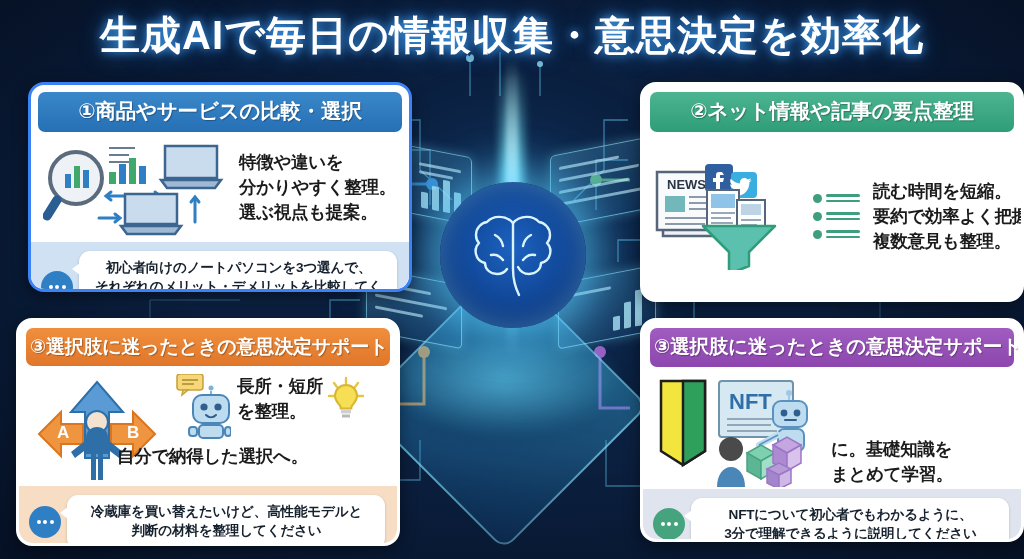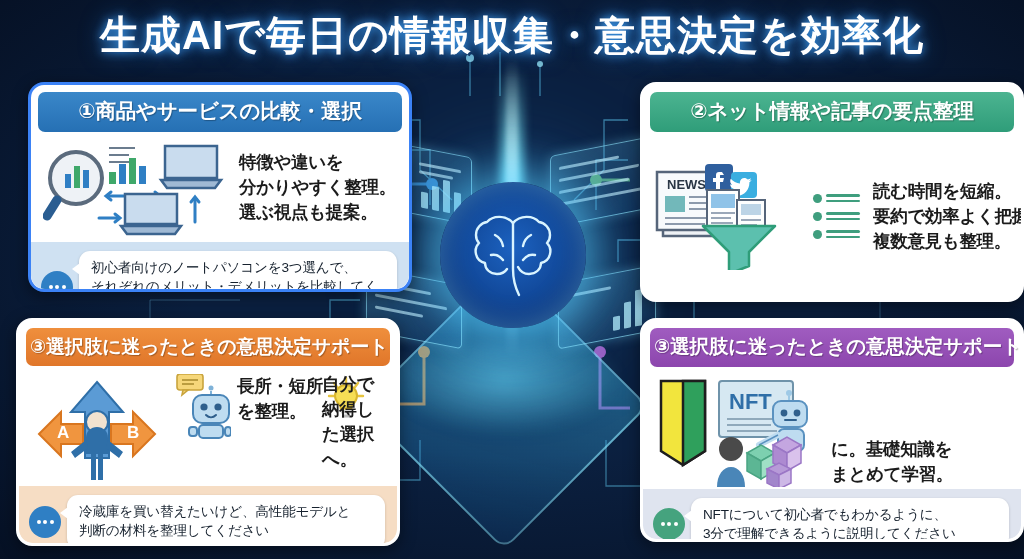--- a/index.html
+++ b/index.html
@@ -66,22 +66,22 @@
   .card-text{font-size:17.5px;font-weight:700;color:#1b1b1b;line-height:1.42;letter-spacing:-.3px;}
   .card-text .ln2{white-space:nowrap;}
   .prompt-wrap{display:flex;align-items:center;gap:6px;padding:9px 12px 10px 10px;}
   .chat-ico{flex:0 0 auto;width:32px;height:32px;border-radius:50%;position:relative;
     display:flex;align-items:center;justify-content:center;}
   .chat-ico .dots{display:flex;gap:2.5px;}
   .chat-ico .dots i{width:4px;height:4px;background:#fff;border-radius:50%;display:block;}
   .chat-ico:after{content:"";position:absolute;right:-4px;bottom:7px;
     width:0;height:0;border:6px solid transparent;}
   .bubble{position:relative;flex:1;background:#fff;border-radius:11px;padding:7px 11px 8px 12px;
-    font-size:13.6px;font-weight:400;color:#16212e;line-height:1.42;letter-spacing:-.2px;
-    box-shadow:0 1px 3px rgba(0,0,0,.18);}
+    font-size:13.6px;font-weight:700;color:#16212e;line-height:1.42;letter-spacing:-.2px;
+    box-shadow:0 1px 3px rgba(0,0,0,.18);text-align:center;}
   .bubble:before{content:"";position:absolute;left:-7px;top:12px;width:0;height:0;
     border-top:6px solid transparent;border-bottom:6px solid transparent;border-right:8px solid #fff;}
 
   
   #card1{left:28px;top:82px;width:378px;height:204px;border:3px solid #3b82f6;}
   #card1 .card-hd{background:linear-gradient(#3a87c9,#2670b4);}
   #card1 .prompt-wrap{background:#cfe1f2;}
   #card1 .chat-ico{background:#2f7fc4;}
   #card2{left:640px;top:82px;width:378px;height:214px;border:3px solid #ffffff;}
   #card2 .card-hd{background:linear-gradient(#4cb491,#2f9d79);}
@@ -339,21 +339,21 @@
             <path d="M124 62 L102 40 L102 52 L80 52 L80 72 L102 72 L102 84z" fill="#f0953f" stroke="#d9761f" stroke-width="2"></path>
             <path d="M66 10 L92 40 L78 40 L78 86 L54 86 L54 40 L40 40z" fill="#5b9bd5" stroke="#2f6fa8" stroke-width="2"></path>
             <text x="26" y="66" font-family="Liberation Sans, sans-serif" font-size="17" font-weight="700" fill="#fff">A</text>
             <text x="96" y="66" font-family="Liberation Sans, sans-serif" font-size="17" font-weight="700" fill="#fff">B</text>
             <circle cx="66" cy="50" r="11" fill="#f2e2cf" stroke="#2f6fa8" stroke-width="2"></circle>
             <path d="M55 66c0-7 5-11 11-11s11 4 11 11v16H55z" fill="#2f6fa8"></path>
             <path d="M55 68 L40 80 L44 86 L57 76M77 68 L92 80 L88 86 L75 76" fill="#2f6fa8"></path>
             <path d="M60 82h5v26h-5zM67 82h5v26h-5z" fill="#2f6fa8"></path>
           </svg>
         </div>
-        <div style="display:flex;flex-direction:row;gap:10px;margin-top:2px">
+        <div style="display:flex;flex-direction:column;gap:2px;margin-top:2px">
           <div style="display:flex;align-items:flex-start;gap:6px">
             <div>
               <svg width="60" height="66" viewBox="0 0 60 66">
                 <rect x="6" y="0" width="26" height="16" rx="3" fill="#f6d77a" stroke="#c9a43c" stroke-width="1.6"></rect>
                 <path d="M12 16l-1 5 6-5z" fill="#f6d77a" stroke="#c9a43c" stroke-width="1.6"></path>
                 <g stroke="#a88b2e" stroke-width="1.6">
                     <path d="M11 6h16M11 10h12"></path>
                   </g>
                 <circle cx="40" cy="14" r="2.5" fill="#7fb2d8"></circle>
                   <path d="M40 17v4" stroke="#7fb2d8" stroke-width="2"></path>

